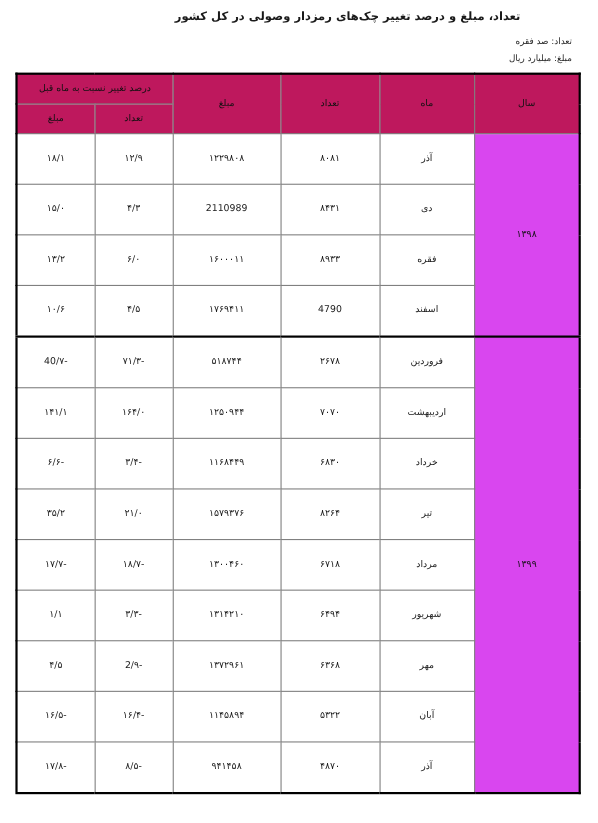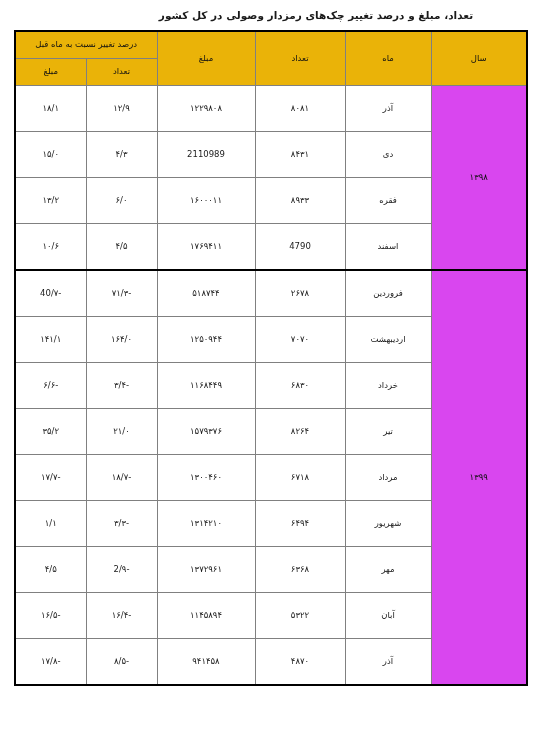--- a/index.html
+++ b/index.html
@@ -63,21 +63,21 @@
     text-align: center;
     vertical-align: middle;
     font-size: 8.5px;
     font-weight: normal;
     padding: 0;
     line-height: 1.3;
   }
 
   
   thead th {
-    background: #eab308;
+    background: #be185d;
     font-size: 8.5px;
     font-weight: normal;
     color: #111111;
     border: 1px solid #000000;
   }
   thead th.grp-title { height: 26px; }
   thead th.sub-head  { height: 26px; }
   thead th.tall      { height: 52px; }
 
   
@@ -108,20 +108,24 @@
   td.month-cell  { letter-spacing: 0; }
   td.num-cell    { font-variant-numeric: normal; }
 </style>
 </head>
 <body>
 
 <div class="page">
 
   <h1 class="doc-title">تعداد، مبلغ  و درصد تغییر چک‌های رمزدار وصولی در کل کشور</h1>
 
+  <div class="unit-notes">
+    <div class="unit-note">تعداد: صد فقره</div>
+    <div class="unit-note">مبلغ: میلیارد ریال</div>
+  </div>
 
   <div class="table-wrap">
     <table class="data-table">
       <colgroup>
         <col class="c-year">
         <col class="c-month">
         <col class="c-count">
         <col class="c-amount">
         <col class="c-pct-count">
         <col class="c-pct-amount">

